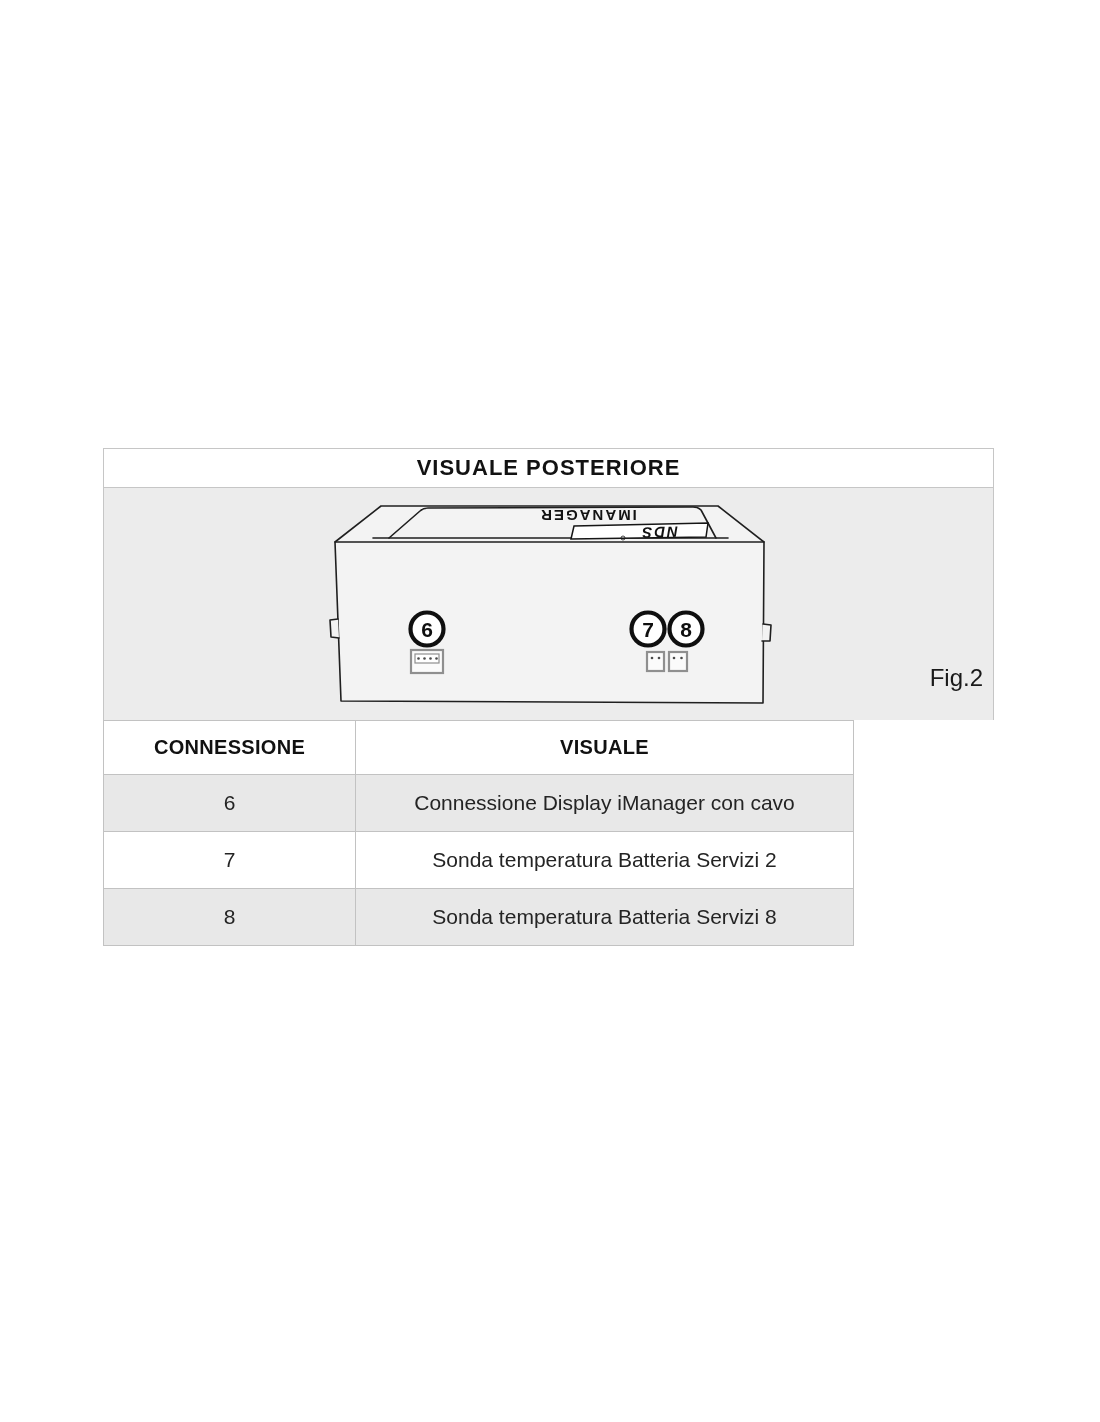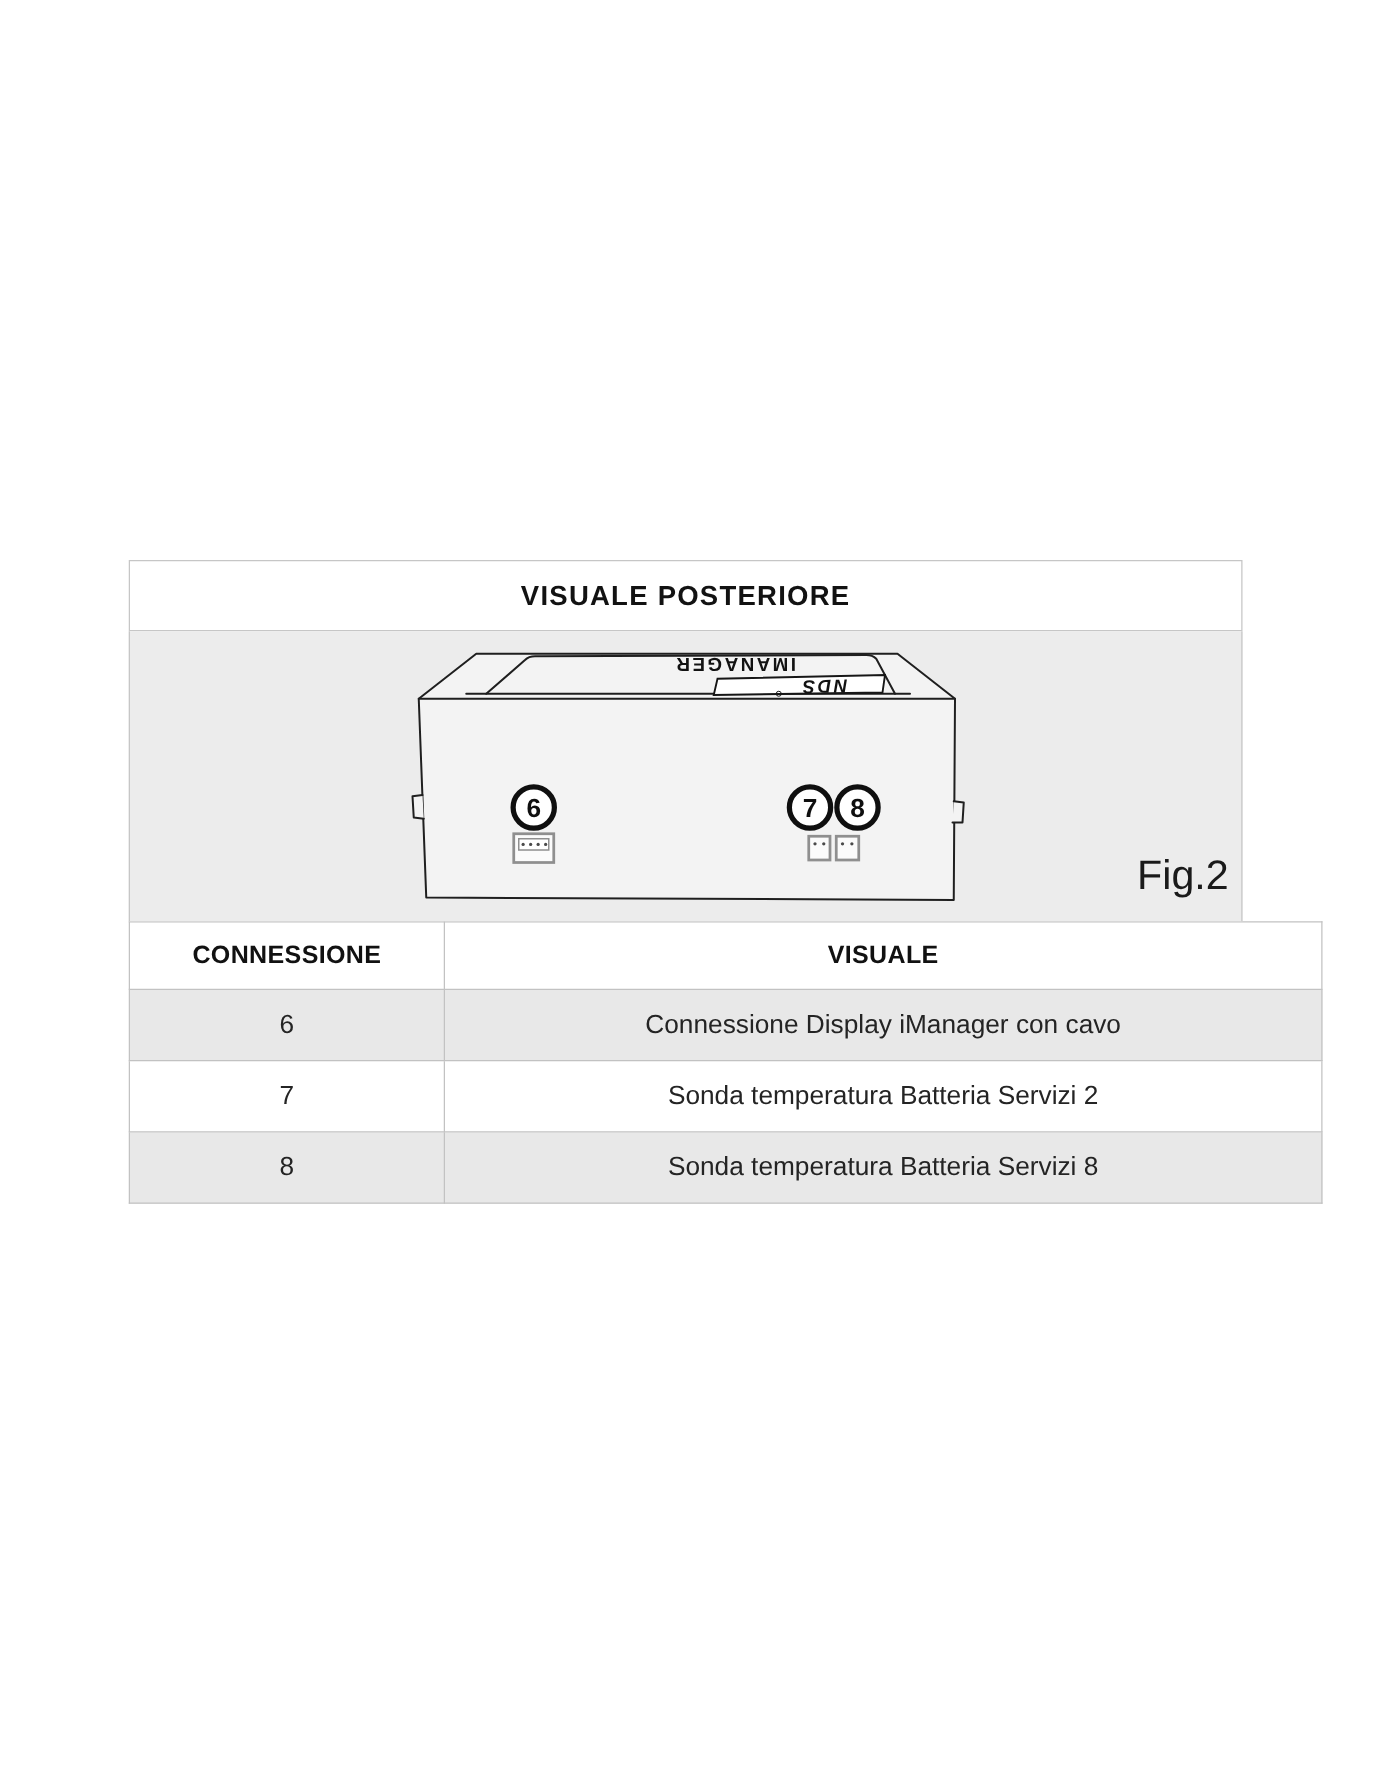--- a/index.html
+++ b/index.html
@@ -15,21 +15,21 @@
     color: #1c1c1c;
   }
   .panel {
     position: absolute;
     left: 103px;
     top: 448px;
     width: 891px;
   }
   .panel-title {
     box-sizing: border-box;
-    height: 57px;
+    height: 40px;
     border: 1px solid #c6c6c6;
     background: #ffffff;
     display: flex;
     align-items: center;
     justify-content: center;
     font-weight: bold;
     font-size: 22px;
     letter-spacing: 1px;
     color: #121212;
   }
@@ -44,25 +44,25 @@
   }
   .diagram svg {
     position: absolute;
     left: 0;
     top: 0;
   }
   .fig-label {
     position: absolute;
     right: 10px;
     top: 176px;
-    font-size: 33px;
+    font-size: 24px;
     color: #1a1a1a;
   }
   table.conn {
-    width: 955px;
+    width: 751px;
     border-collapse: collapse;
     table-layout: fixed;
   }
   table.conn th, table.conn td {
     box-sizing: border-box;
     border: 1px solid #c2c2c2;
     text-align: center;
     vertical-align: middle;
     padding: 0 8px;
   }

